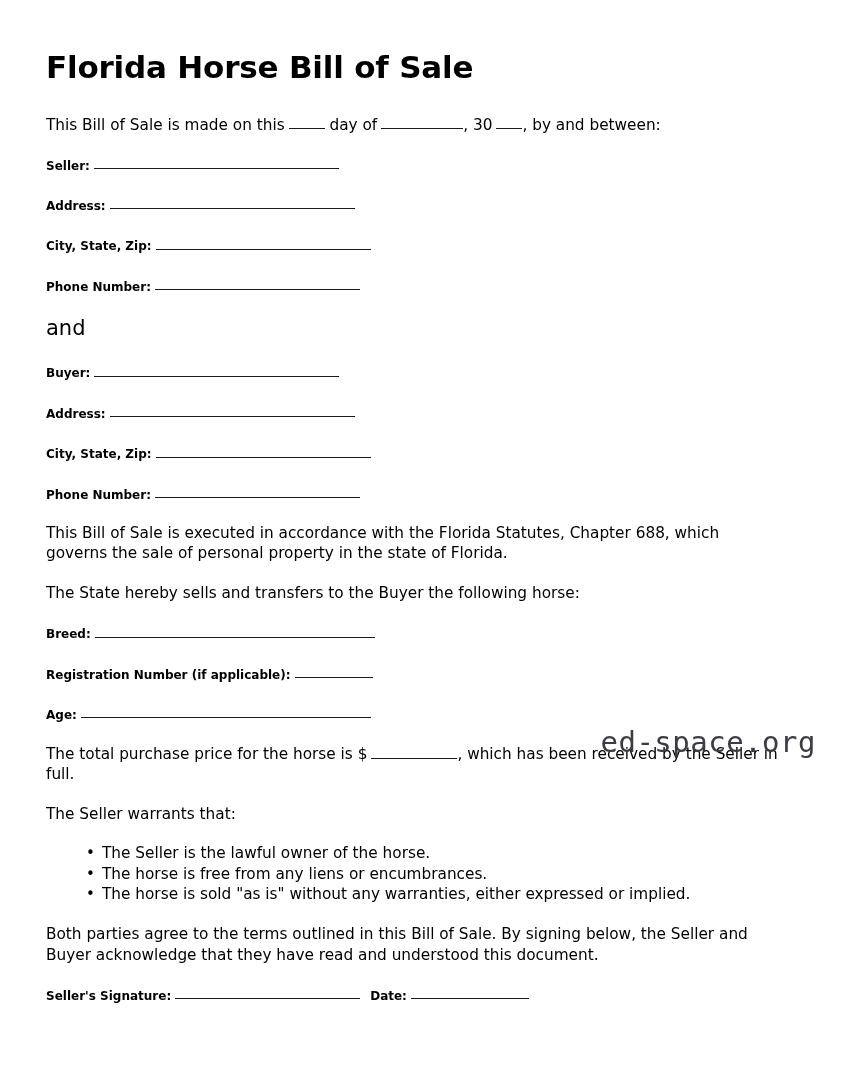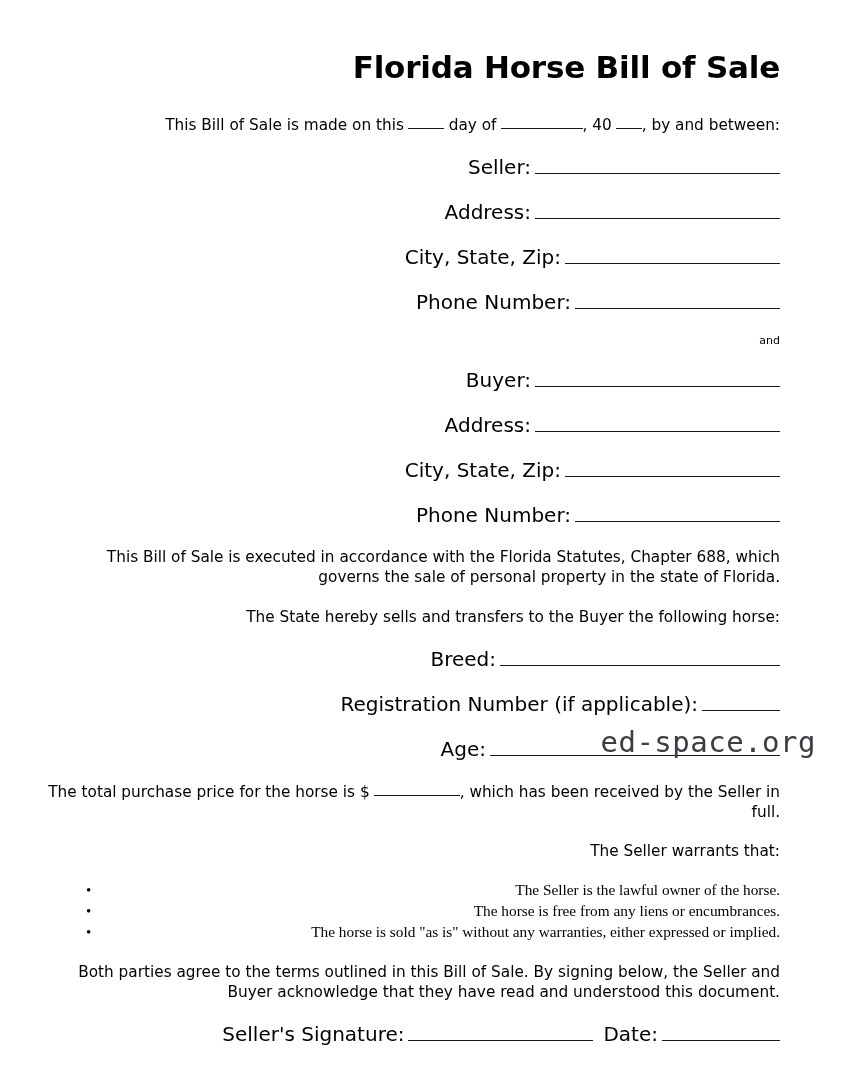--- a/index.html
+++ b/index.html
@@ -15,21 +15,20 @@
     color: #000000;
     position: relative;
   }
   .page {
     position: relative;
     width: 844px;
     height: 765px;
     background: #ffffff;
     box-sizing: border-box;
     padding: 50px 64px 0 46px;
-    text-align: right;
   }
 
   h1.doc-title {
     font-size: 31px;
     font-weight: bold;
     letter-spacing: -0.2px;
     margin: 0 0 28px 0;
     line-height: 1.15;
     color: #000;
   }
@@ -42,22 +41,22 @@
     max-width: 740px;
   }
 
   .field-row {
     font-size: 15.3px;
     line-height: 1.3;
     margin: 0 0 19px 0;
     white-space: nowrap;
   }
   .field-label {
-    font-weight: normal;
-    font-size: 20px;
+    font-weight: bold;
+    font-size: 12px;
   }
   .blank {
     display: inline-block;
     border-bottom: 1.6px solid #1a1a1a;
     vertical-align: baseline;
     height: 0.95em;
     margin-left: 4px;
   }
   .blank.w-seller   { width: 245px; }
   .blank.w-address  { width: 245px; }
@@ -69,37 +68,36 @@
   .blank.w-age      { width: 290px; }
   .blank.w-reg      { width: 78px; }
   .blank.w-sig      { width: 185px; }
   .blank.w-date     { width: 118px; }
   .blank.w-inline-s { width: 36px; }
   .blank.w-inline-m { width: 82px; }
   .blank.w-inline-x { width: 26px; }
   .blank.w-price    { width: 86px; }
 
   .and-line {
-    font-size: 11px;
-    margin: 0 0 19px 16px;
+    font-size: 21px;
+    margin: 0 0 19px 0;
     line-height: 1.3;
   }
 
   ul.warrants {
     margin: 0 0 19px 0;
     padding-left: 40px;
     list-style: none;
   }
   ul.warrants li {
     font-size: 15.3px;
     line-height: 1.36;
     position: relative;
     padding-left: 16px;
     margin: 0;
-    font-family: Liberation Serif, serif;
   }
   ul.warrants li::before {
     content: "\2022";
     position: absolute;
     left: 0;
     top: 0;
     font-size: 15px;
   }
 
   .sig-row {
@@ -123,21 +121,21 @@
 </style>
 </head>
 <body>
 
 <div class="page">
 
   <h1 class="doc-title">Florida Horse Bill of Sale</h1>
 
   <p class="para">
     <span>This Bill of Sale is made on this</span><span class="blank w-inline-s"></span>
-    <span>day of</span><span class="blank w-inline-m"></span><span>, 40</span><span class="blank w-inline-x"></span><span>, by and between:</span>
+    <span>day of</span><span class="blank w-inline-m"></span><span>, 30</span><span class="blank w-inline-x"></span><span>, by and between:</span>
   </p>
 
   <div class="field-row">
     <span class="field-label">Seller:</span><span class="blank w-seller"></span>
   </div>
   <div class="field-row">
     <span class="field-label">Address:</span><span class="blank w-address"></span>
   </div>
   <div class="field-row">
     <span class="field-label">City, State, Zip:</span><span class="blank w-citystz"></span>

